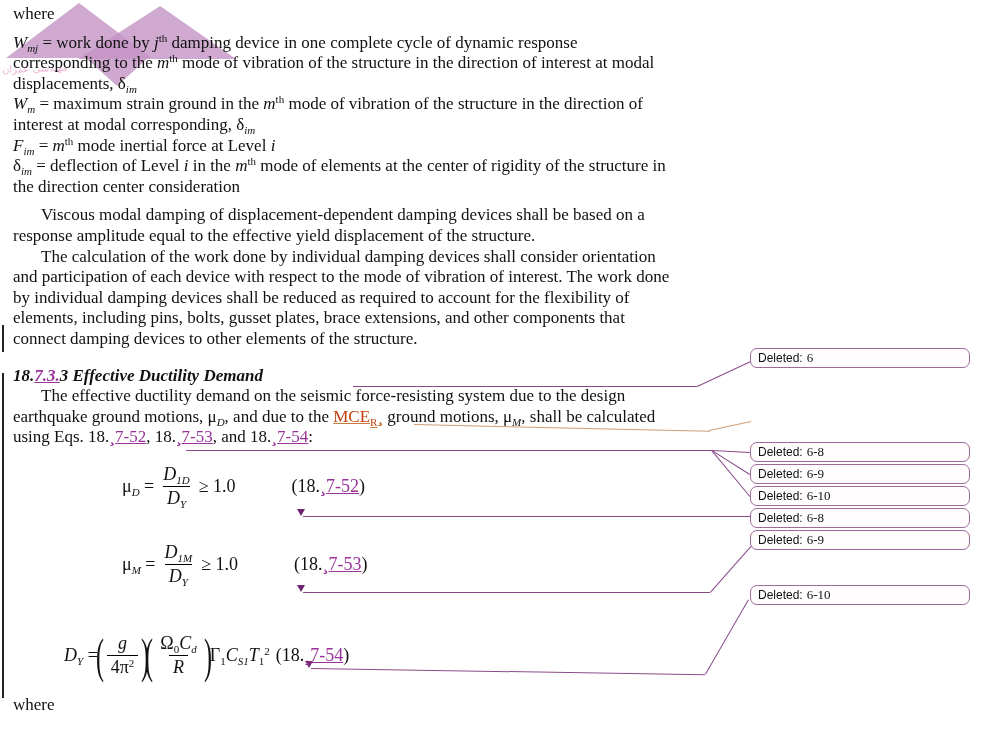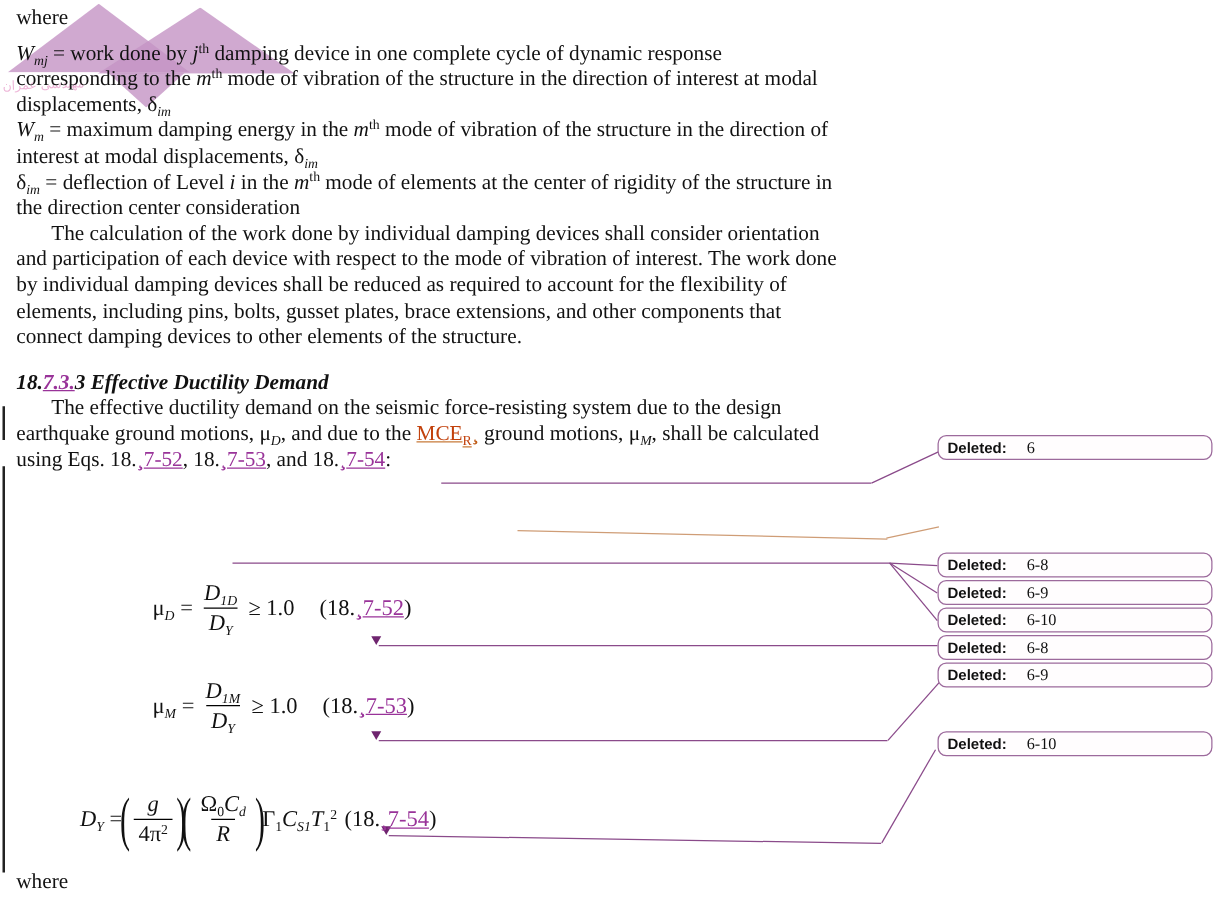--- a/index.html
+++ b/index.html
@@ -28,27 +28,27 @@
   .ancho{color:#bf5b16;font-weight:bold;line-height:0;}
   .where2{position:absolute;left:13px;top:695px;font-size:17px;z-index:2;}
   
   .eq{position:absolute;display:flex;align-items:center;z-index:2;font-size:18px;}
   .eq1{left:122px;top:464px;}
   .eq2{left:122px;top:542px;}
   .eq3{left:64px;top:633px;}
   .frac{display:inline-flex;flex-direction:column;align-items:center;margin:0 5px;}
   .fnum{padding:0 4px 1px 4px;}
   .fden{border-top:1px solid #000;padding:1px 4px 0 4px;}
-  .eqref{margin-left:20px;}
+  .eqref{margin-left:56px;}
   .eqref3{margin-left:6px;}
   .lp,.rp{display:inline-block;font-size:48px;font-weight:400;line-height:.9;transform:scaleX(.5);margin:0 -6px;}
   
   .co{position:absolute;left:750px;width:205px;border:1px solid #9c6a9c;border-radius:7px;background:#fffdfe;
       padding:1px 6px 1px 7px;z-index:3;font-size:13px;line-height:15px;font-family:"Liberation Serif",serif;}
-  .colab{font-family:"Liberation Sans",sans-serif;font-weight:bold;font-size:12px;margin-right:16px;}
+  .colab{font-family:"Liberation Sans",sans-serif;font-weight:normal;font-size:12px;margin-right:4px;}
   .co1{top:348px;}.co2{top:404px;}.co3{top:442px;}.co4{top:464px;}
   .co5{top:486px;}.co6{top:508px;}.co7{top:530px;}.co8{top:585px;}
   .orange{border-color:#d8a98c;background:#fbf4ee;}
   
   .ln{position:absolute;height:1px;background:#8a4a8a;transform-origin:0 0;z-index:1;}
   .lno{background:#cf9d76;}
   .l1{left:353px;top:386px;width:344px;}
   .l1d{left:697px;top:386px;width:59px;transform:rotate(-25deg);}
   .lo{left:414px;top:424px;width:296px;transform:rotate(1.3deg);}
   .lod{left:709px;top:430px;width:43px;transform:rotate(-12deg);}
@@ -81,22 +81,24 @@
   <div class="tri t2"></div>
   <div class="tri t3"></div>
   <div class="wmtext">مهندسی عمران</div>
 
   <div class="cb cbA"></div>
   <div class="cb cbB"></div>
 
   <div class="doc">
     <p>where</p>
     <p class="mt8"><span class="i">W</span><span class="isub">mj</span><span> = work done by </span><span class="i">j</span><span class="sup">th</span><span> damping device in one complete cycle of dynamic response</span><br><span>corresponding to the </span><span class="i">m</span><span class="sup">th</span><span> mode of vibration of the structure in the direction of interest at modal</span><br><span>displacements, δ</span><span class="isub">im</span></p>
-    <p><span class="i">W</span><span class="isub">m</span><span> = maximum damping energy in the </span><span class="i">m</span><span class="sup">th</span><span> mode of vibration of the structure in the direction of</span><br><span>interest at modal displacements, δ</span><span class="isub">im</span></p>
+    <p><span class="i">W</span><span class="isub">m</span><span> = maximum strain ground in the </span><span class="i">m</span><span class="sup">th</span><span> mode of vibration of the structure in the direction of</span><br><span>interest at modal corresponding, δ</span><span class="isub">im</span></p>
+    <p><span class="i">F</span><span class="isub">im</span><span> = </span><span class="i">m</span><span class="sup">th</span><span> mode inertial force at Level </span><span class="i">i</span></p>
     <p><span>δ</span><span class="isub">im</span><span> = deflection of Level </span><span class="i">i</span><span> in the </span><span class="i">m</span><span class="sup">th</span><span> mode of elements at the center of rigidity of the structure in</span><br><span>the direction center consideration</span></p>
+    <p class="ind mt8"><span>Viscous modal damping of displacement-dependent damping devices shall be based on a</span><br><span>response amplitude equal to the effective yield displacement of the structure.</span></p>
     <p class="ind"><span>The calculation of the work done by individual damping devices shall consider orientation</span><br><span>and participation of each device with respect to the mode of vibration of interest. The work done</span><br><span>by individual damping devices shall be reduced as required to account for the flexibility of</span><br><span>elements, including pins, bolts, gusset plates, brace extensions, and other components that</span><br><span>connect damping devices to other elements of the structure.</span></p>
     <p class="heading"><span>18.</span><span class="ins">7.3.</span><span>3 Effective Ductility Demand</span></p>
     <p class="ind"><span>The effective ductility demand on the seismic force-resisting system due to the design</span><br><span>earthquake ground motions, μ</span><span class="isub">D</span><span>, and due to the </span><span class="inso">MCE</span><span class="inso sub">R</span><span class="ancho">¸</span><span> ground motions, μ</span><span class="isub">M</span><span>, shall be calculated</span><br><span>using Eqs. 18.</span><span class="anch">¸</span><span class="ins">7-52</span><span>, 18.</span><span class="anch">¸</span><span class="ins">7-53</span><span>, and 18.</span><span class="anch">¸</span><span class="ins">7-54</span><span>:</span></p>
   </div>
 
   <div class="eq eq1">
     <span><span>μ</span><span class="isub">D</span><span> = </span></span>
     <span class="frac">
       <span class="fnum"><span class="i">D</span><span class="isub">1D</span></span>
       <span class="fden"><span class="i">D</span><span class="isub">Y</span></span>

